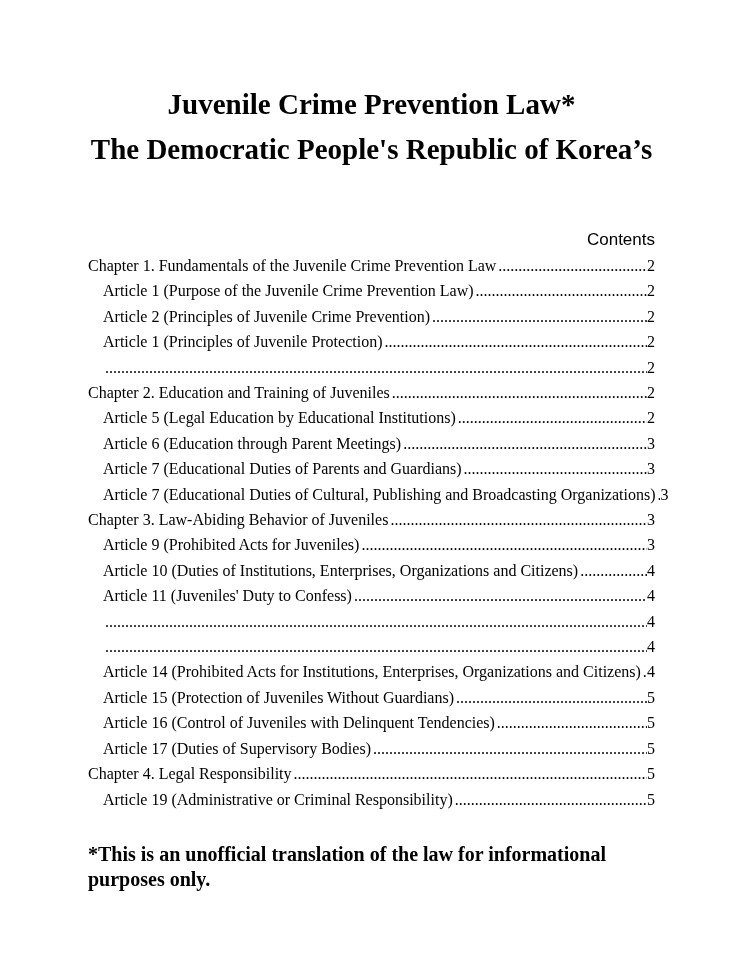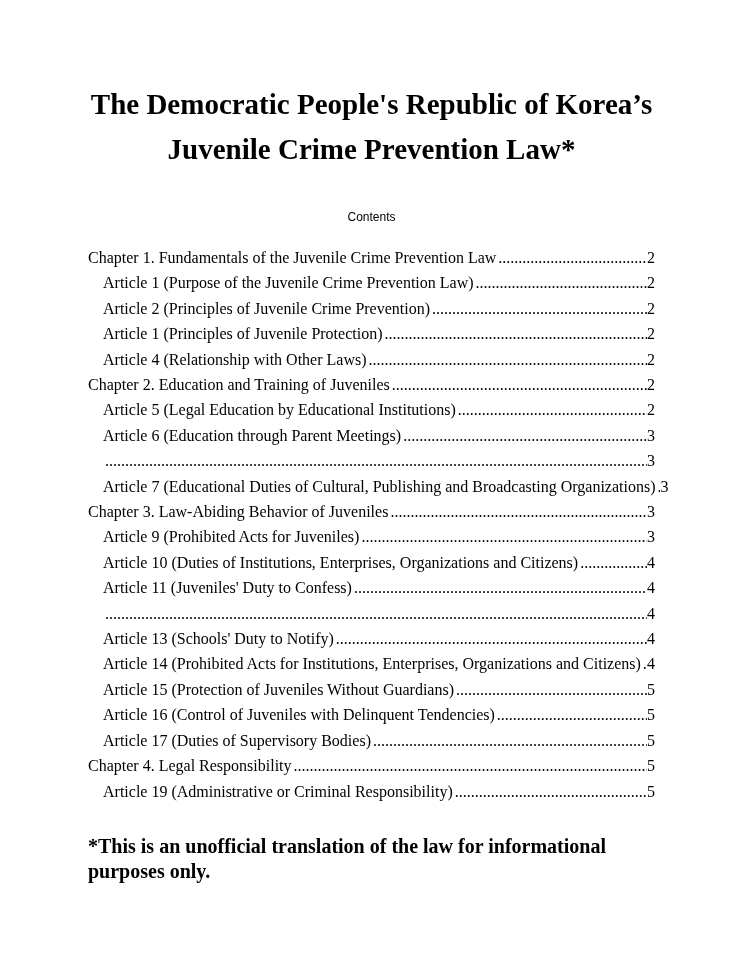--- a/index.html
+++ b/index.html
@@ -23,28 +23,28 @@
     text-align: center;
     font-weight: bold;
     font-size: 29px;
     line-height: 45px;
   }
   .doc-title .title-line {
     display: block;
     white-space: nowrap;
   }
   .contents-heading {
-    margin-top: 34px;
-    text-align: center;
+    margin-top: 56px;
+    text-align: right;
     font-family: "Liberation Sans", sans-serif;
-    font-size: 12px;
+    font-size: 17px;
     line-height: 23px;
   }
   .toc {
-    margin-top: 16px;
+    margin-top: 2px;
   }
   .toc-row {
     display: flex;
     align-items: baseline;
     font-size: 16px;
     line-height: 25.42px;
     height: 25.42px;
   }
   .toc-row.indent {
     padding-left: 15px;
@@ -71,22 +71,22 @@
     font-weight: bold;
     font-size: 20px;
     line-height: 25px;
   }
 </style>
 </head>
 <body>
 
 <div class="page">
   <h1 class="doc-title">
+    <span class="title-line">Juvenile Crime Prevention Law*</span>
     <span class="title-line">The Democratic People's Republic of Korea’s</span>
-    <span class="title-line">Juvenile Crime Prevention Law*</span>
   </h1>
 
   <div class="contents-heading">Contents</div>
 
   <div class="toc" id="toc">
       <div class="toc-row">
         <span class="toc-text">Chapter 1. Fundamentals of the Juvenile Crime Prevention Law</span>
         <span class="toc-leader" aria-hidden="true">........................................................................................................................................................................................................</span>
         <span class="toc-page">2</span>
       </div>
@@ -99,40 +99,40 @@
         <span class="toc-text">Article 2 (Principles of Juvenile Crime Prevention)</span>
         <span class="toc-leader" aria-hidden="true">........................................................................................................................................................................................................</span>
         <span class="toc-page">2</span>
       </div>
       <div class="toc-row indent">
         <span class="toc-text">Article 1 (Principles of Juvenile Protection)</span>
         <span class="toc-leader" aria-hidden="true">........................................................................................................................................................................................................</span>
         <span class="toc-page">2</span>
       </div>
       <div class="toc-row indent">
-        <span class="toc-text">Article 4 (Relationship with Other Laws)</span>
         <span class="toc-leader" aria-hidden="true">........................................................................................................................................................................................................</span>
         <span class="toc-page">2</span>
       </div>
       <div class="toc-row">
         <span class="toc-text">Chapter 2. Education and Training of Juveniles</span>
         <span class="toc-leader" aria-hidden="true">........................................................................................................................................................................................................</span>
         <span class="toc-page">2</span>
       </div>
       <div class="toc-row indent">
         <span class="toc-text">Article 5 (Legal Education by Educational Institutions)</span>
         <span class="toc-leader" aria-hidden="true">........................................................................................................................................................................................................</span>
         <span class="toc-page">2</span>
       </div>
       <div class="toc-row indent">
         <span class="toc-text">Article 6 (Education through Parent Meetings)</span>
         <span class="toc-leader" aria-hidden="true">........................................................................................................................................................................................................</span>
         <span class="toc-page">3</span>
       </div>
       <div class="toc-row indent">
+        <span class="toc-text">Article 7 (Educational Duties of Parents and Guardians)</span>
         <span class="toc-leader" aria-hidden="true">........................................................................................................................................................................................................</span>
         <span class="toc-page">3</span>
       </div>
       <div class="toc-row indent">
         <span class="toc-text">Article 7 (Educational Duties of Cultural, Publishing and Broadcasting Organizations)</span>
         <span class="toc-leader" aria-hidden="true">........................................................................................................................................................................................................</span>
         <span class="toc-page">3</span>
       </div>
       <div class="toc-row">
         <span class="toc-text">Chapter 3. Law-Abiding Behavior of Juveniles</span>
@@ -152,21 +152,20 @@
       <div class="toc-row indent">
         <span class="toc-text">Article 11 (Juveniles' Duty to Confess)</span>
         <span class="toc-leader" aria-hidden="true">........................................................................................................................................................................................................</span>
         <span class="toc-page">4</span>
       </div>
       <div class="toc-row indent">
         <span class="toc-leader" aria-hidden="true">........................................................................................................................................................................................................</span>
         <span class="toc-page">4</span>
       </div>
       <div class="toc-row indent">
-        <span class="toc-text">Article 13 (Schools' Duty to Notify)</span>
         <span class="toc-leader" aria-hidden="true">........................................................................................................................................................................................................</span>
         <span class="toc-page">4</span>
       </div>
       <div class="toc-row indent">
         <span class="toc-text">Article 14 (Prohibited Acts for Institutions, Enterprises, Organizations and Citizens)</span>
         <span class="toc-leader" aria-hidden="true">........................................................................................................................................................................................................</span>
         <span class="toc-page">4</span>
       </div>
       <div class="toc-row indent">
         <span class="toc-text">Article 15 (Protection of Juveniles Without Guardians)</span>

